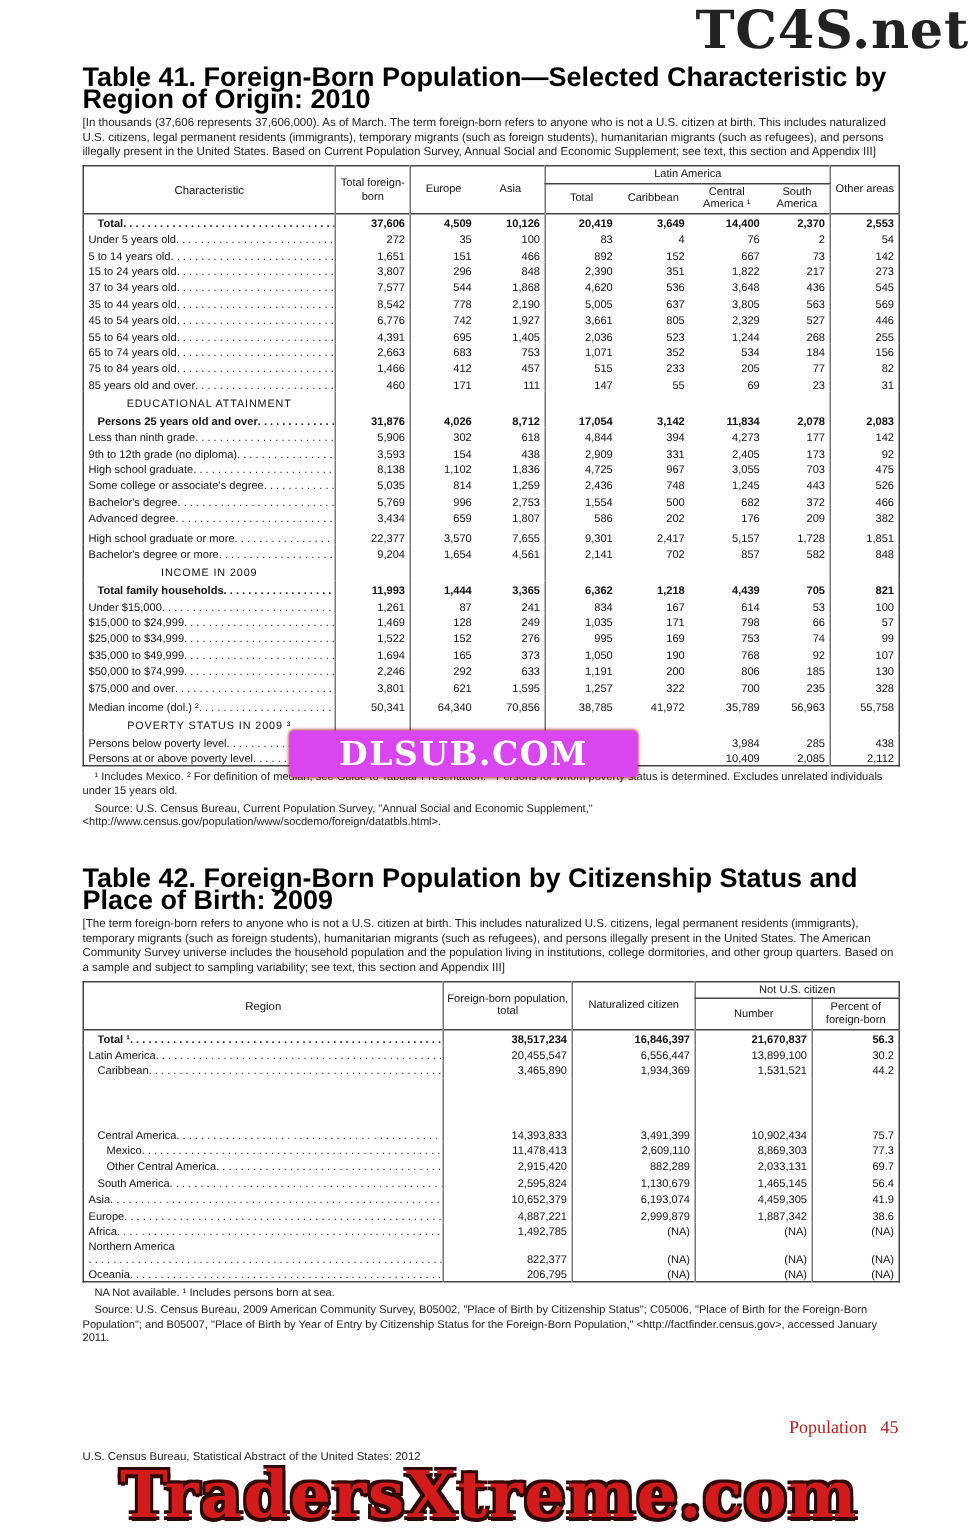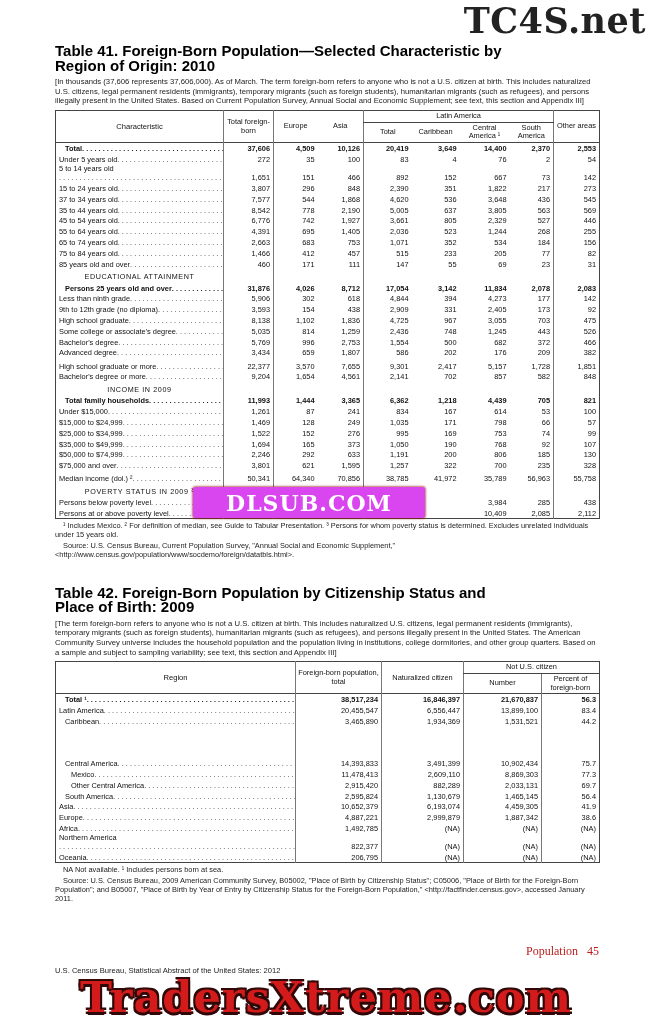--- a/index.html
+++ b/index.html
@@ -1,21 +1,21 @@
 <!DOCTYPE html>
 <html><head>
 <meta charset="utf-8">
 <style>
   html,body{margin:0;padding:0;background:#e9e9e9;}
   .page{position:relative;width:652px;height:1024px;background:#ffffff;overflow:hidden;
         font-family:"Liberation Sans",sans-serif;color:#111;}
   .content{padding:44px 53px 0 55px;}
 
   
-  .title{font-size:15px;line-height:14.5px;font-weight:bold;margin:0 0 4px 0;color:#000;}
+  .title{font-size:18px;line-height:14.5px;font-weight:bold;margin:0 0 4px 0;color:#000;}
   .title .tl{display:block;}
   .t2{margin-top:26px;}
 
   
   .note{font-size:7.7px;line-height:9.7px;margin:0 0 4px 0;color:#222;text-align:left;}
 
   
   .tbl{width:100%;border:1px solid #444;border-collapse:collapse;table-layout:fixed;
        font-size:7.4px;color:#111;}
   .tbl th{font-weight:normal;}
@@ -132,21 +132,21 @@
             <td class="num">35</td>
             <td class="num">100</td>
             <td class="num">83</td>
             <td class="num">4</td>
             <td class="num">76</td>
             <td class="num">2</td>
             <td class="num">54</td>
           </tr>
           <tr>
             <td class="labelcell">
-              <div class="lw" style="padding-left: 0px; flex-direction: column;">
+              <div class="lw" style="padding-left: 0px;">
                 <span class="lbl">5 to 14 years old</span>
                 <span class="dots"></span>
               </div>
             </td>
             <td class="num">1,651</td>
             <td class="num">151</td>
             <td class="num">466</td>
             <td class="num">892</td>
             <td class="num">152</td>
             <td class="num">667</td>
@@ -667,21 +667,21 @@
           <tr>
             <td class="labelcell">
               <div class="lw" style="padding-left: 0px;">
                 <span class="lbl">Latin America</span>
                 <span class="dots"></span>
               </div>
             </td>
             <td class="num">20,455,547</td>
             <td class="num">6,556,447</td>
             <td class="num">13,899,100</td>
-            <td class="num">83.4</td>
+            <td class="num">30.2</td>
           </tr>
           <tr>
             <td class="labelcell">
               <div class="lw" style="padding-left: 6px;">
                 <span class="lbl">Caribbean</span>
                 <span class="dots"></span>
               </div>
             </td>
             <td class="num">3,465,890</td>
             <td class="num">1,934,369</td>

